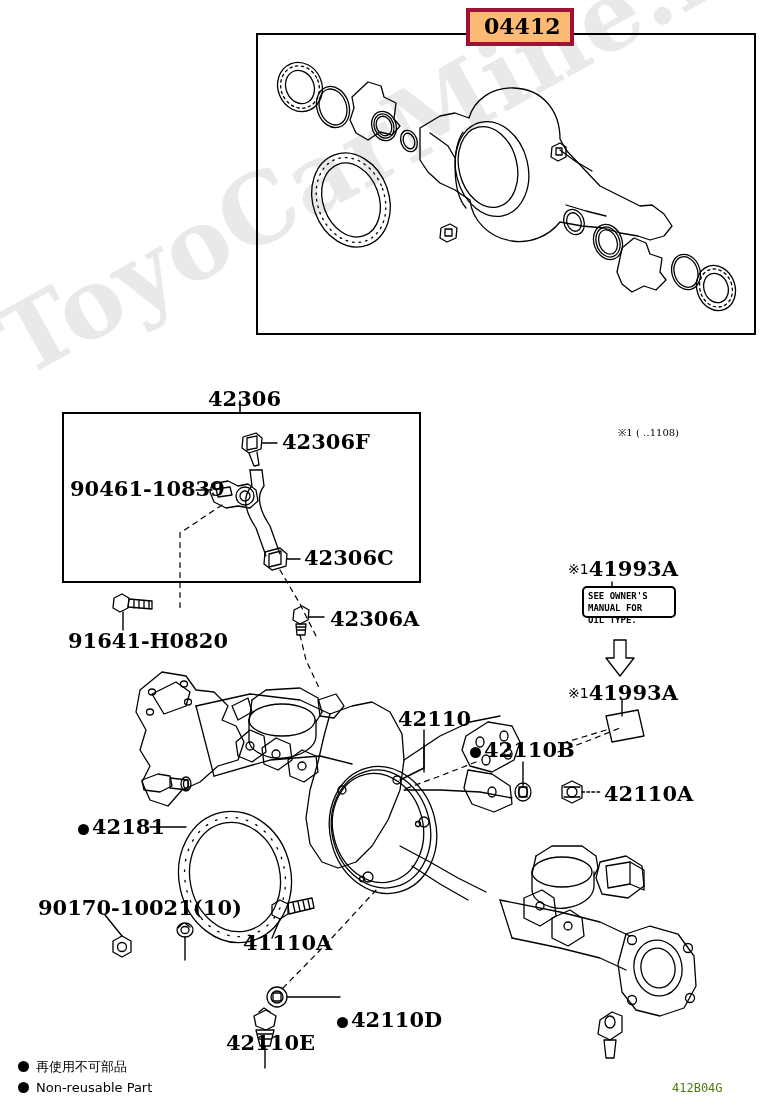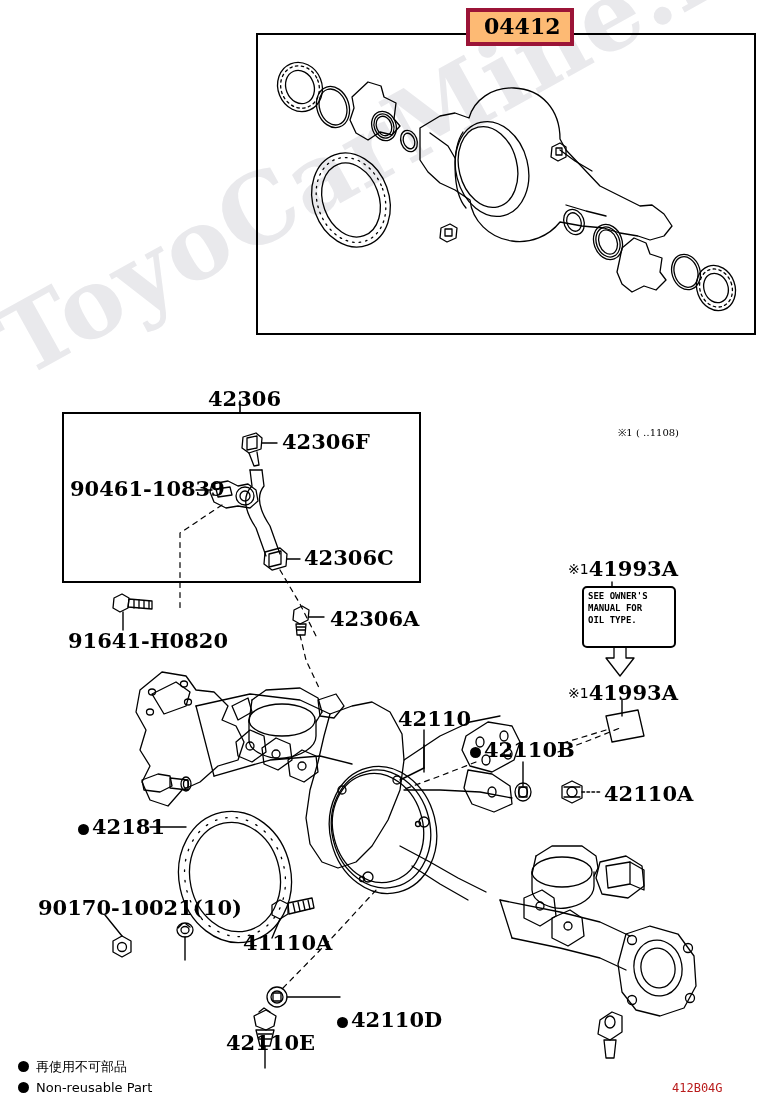--- a/index.html
+++ b/index.html
@@ -93,21 +93,21 @@
     background: transparent;
     z-index: 1;
   }
 
   
   #oil-note {
     position: absolute;
     left: 582px;
     top: 586px;
     width: 94px;
-    height: 62px;
+    height: 32px;
     border: 2px solid #000;
     border-radius: 5px;
     background: #fff;
     z-index: 5;
     padding: 2px 0 0 4px;
     box-sizing: border-box;
   }
   #oil-note div {
     font-family: "DejaVu Sans Mono", monospace;
     font-size: 9px;
@@ -135,21 +135,21 @@
     color: #000;
     margin-left: 4px;
   }
 
   #diagram-code {
     position: absolute;
     left: 672px;
     top: 1081px;
     font-family: "DejaVu Sans Mono", monospace;
     font-size: 12px;
-    color: #b91c1c;
+    color: #4d7c0f;
     letter-spacing: 0px;
     z-index: 6;
   }
 </style>
 </head>
 <body>
 
 <div id="page">
 
   <div class="watermark">ToyoCarMine.ru</div>

